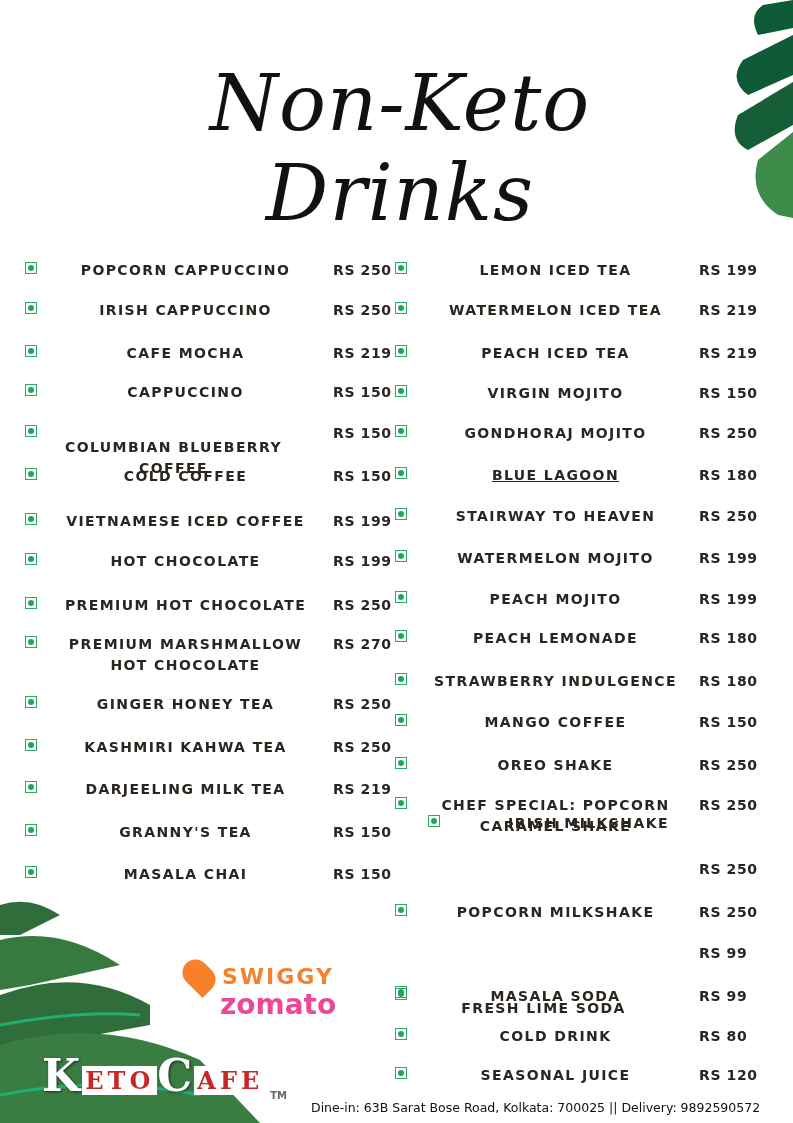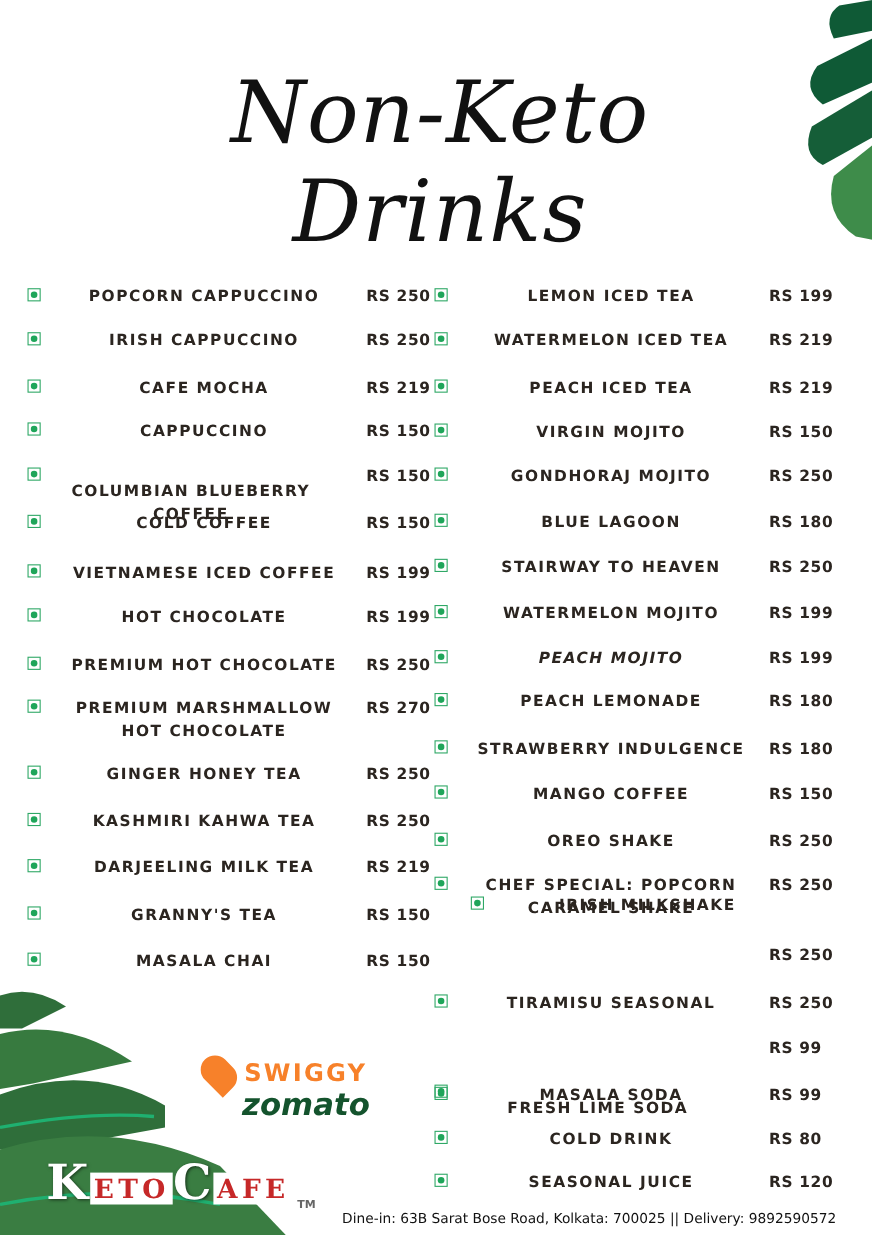--- a/index.html
+++ b/index.html
@@ -9,21 +9,21 @@
   .leaf-bl { position:absolute; left:0; top:895px; width:280px; height:228px; }
   .item { position:absolute; display:flex; align-items:flex-start;text-align:center; }
   .vegbox { width:12px; height:12px; border:1.5px solid #2fa866; box-sizing:border-box; display:flex; align-items:center; justify-content:center; margin-top:2px; flex-shrink:0; }
   .vegdot { width:6px; height:6px; border-radius:50%; background:#1fa55a; }
   .name { font-size:14px; font-weight:bold; letter-spacing:1.4px; line-height:21px; margin-left:16px; color:#2b2520; }
   .price { position:absolute; font-size:14px; font-weight:bold; letter-spacing:0.6px; line-height:21px; color:#2b2520; }
   .logos { position:absolute; left:186px; top:958px; }
   .swiggy { display:flex; align-items:center; }
   .swiggy-pin { width:26px; height:36px; background:#f7812a; border-radius:13px 13px 13px 0; transform:rotate(-45deg); transform-origin:center; margin-right:10px; position:relative; }
   .swiggy-text { color:#f7812a; font-size:22px; font-weight:bold; letter-spacing:2px; }
-  .zomato-text { color:#14532d; font-size:28px; font-weight:bold; font-style:italic; margin-left:34px; margin-top:-6px; }
+  .zomato-text { color:#ec4899; font-size:28px; font-weight:bold; margin-left:34px; margin-top:-6px; }
   .keto { position:absolute; left:42px; top:1050px; display:flex; align-items:flex-end; font-family:"DejaVu Serif", serif; font-weight:bold; }
   .keto .k { font-size:44px; color:#fff; text-shadow:1px 1px 3px rgba(0,0,0,0.6); }
   .keto .sm { font-size:24px; color:#c62828; background:#fff; padding:0 3px; margin-left:2px; margin-bottom:6px; letter-spacing:4px; }
   .keto .tm { font-size:10px; color:#666; margin-left:4px; margin-bottom:0; font-family:"DejaVu Sans", sans-serif; }
   .footer { position:absolute; left:311px; top:1100px; font-size:12.5px; color:#111; }
 </style>
 </head>
 <body>
 
 <svg class="leaf-tr" viewBox="0 0 70 220">
@@ -171,42 +171,42 @@
       <span class="name" style="width:265px">VIRGIN MOJITO</span>
     </div>
     <span class="price" style="left: 699px; top: 383px;">RS 150</span>
     <div class="item" style="left: 395px; top: 423px;">
       <div class="vegbox">
         <div class="vegdot"></div>
       </div>
       <span class="name" style="width:265px">GONDHORAJ MOJITO</span>
     </div>
     <span class="price" style="left: 699px; top: 423px;">RS 250</span>
-    <div class="item" style="left: 395px; top: 465px;">
+    <div class="item" style="left: 395px; top: 465px; text-decoration: underline;">
       <div class="vegbox">
         <div class="vegdot"></div>
       </div>
       <span class="name" style="width:265px">BLUE LAGOON</span>
     </div>
     <span class="price" style="left: 699px; top: 465px;">RS 180</span>
     <div class="item" style="left: 395px; top: 506px;">
       <div class="vegbox">
         <div class="vegdot"></div>
       </div>
       <span class="name" style="width:265px">STAIRWAY TO HEAVEN</span>
     </div>
     <span class="price" style="left: 699px; top: 506px;">RS 250</span>
     <div class="item" style="left: 395px; top: 548px;">
       <div class="vegbox">
         <div class="vegdot"></div>
       </div>
       <span class="name" style="width:265px">WATERMELON MOJITO</span>
     </div>
     <span class="price" style="left: 699px; top: 548px;">RS 199</span>
-    <div class="item" style="left: 395px; top: 589px; font-style: italic;">
+    <div class="item" style="left: 395px; top: 589px;">
       <div class="vegbox">
         <div class="vegdot"></div>
       </div>
       <span class="name" style="width:265px">PEACH MOJITO</span>
     </div>
     <span class="price" style="left: 699px; top: 589px;">RS 199</span>
     <div class="item" style="left: 395px; top: 628px;">
       <div class="vegbox">
         <div class="vegdot"></div>
       </div>
@@ -245,21 +245,21 @@
       <div class="vegbox">
         <div class="vegdot"></div>
       </div>
       <span class="name" style="width:265px">IRISH MILKSHAKE</span>
     </div>
     <span class="price" style="left: 699px; top: 859px;">RS 250</span>
     <div class="item" style="left: 395px; top: 902px;">
       <div class="vegbox">
         <div class="vegdot"></div>
       </div>
-      <span class="name" style="width:265px">TIRAMISU SEASONAL</span>
+      <span class="name" style="width:265px">POPCORN MILKSHAKE</span>
     </div>
     <span class="price" style="left: 699px; top: 902px;">RS 250</span>
     <div class="item" style="left: 395px; top: 984px; flex-direction: column;">
       <div class="vegbox">
         <div class="vegdot"></div>
       </div>
       <span class="name" style="width:265px">FRESH LIME SODA</span>
     </div>
     <span class="price" style="left: 699px; top: 943px;">RS 99</span>
     <div class="item" style="left: 395px; top: 986px;">

